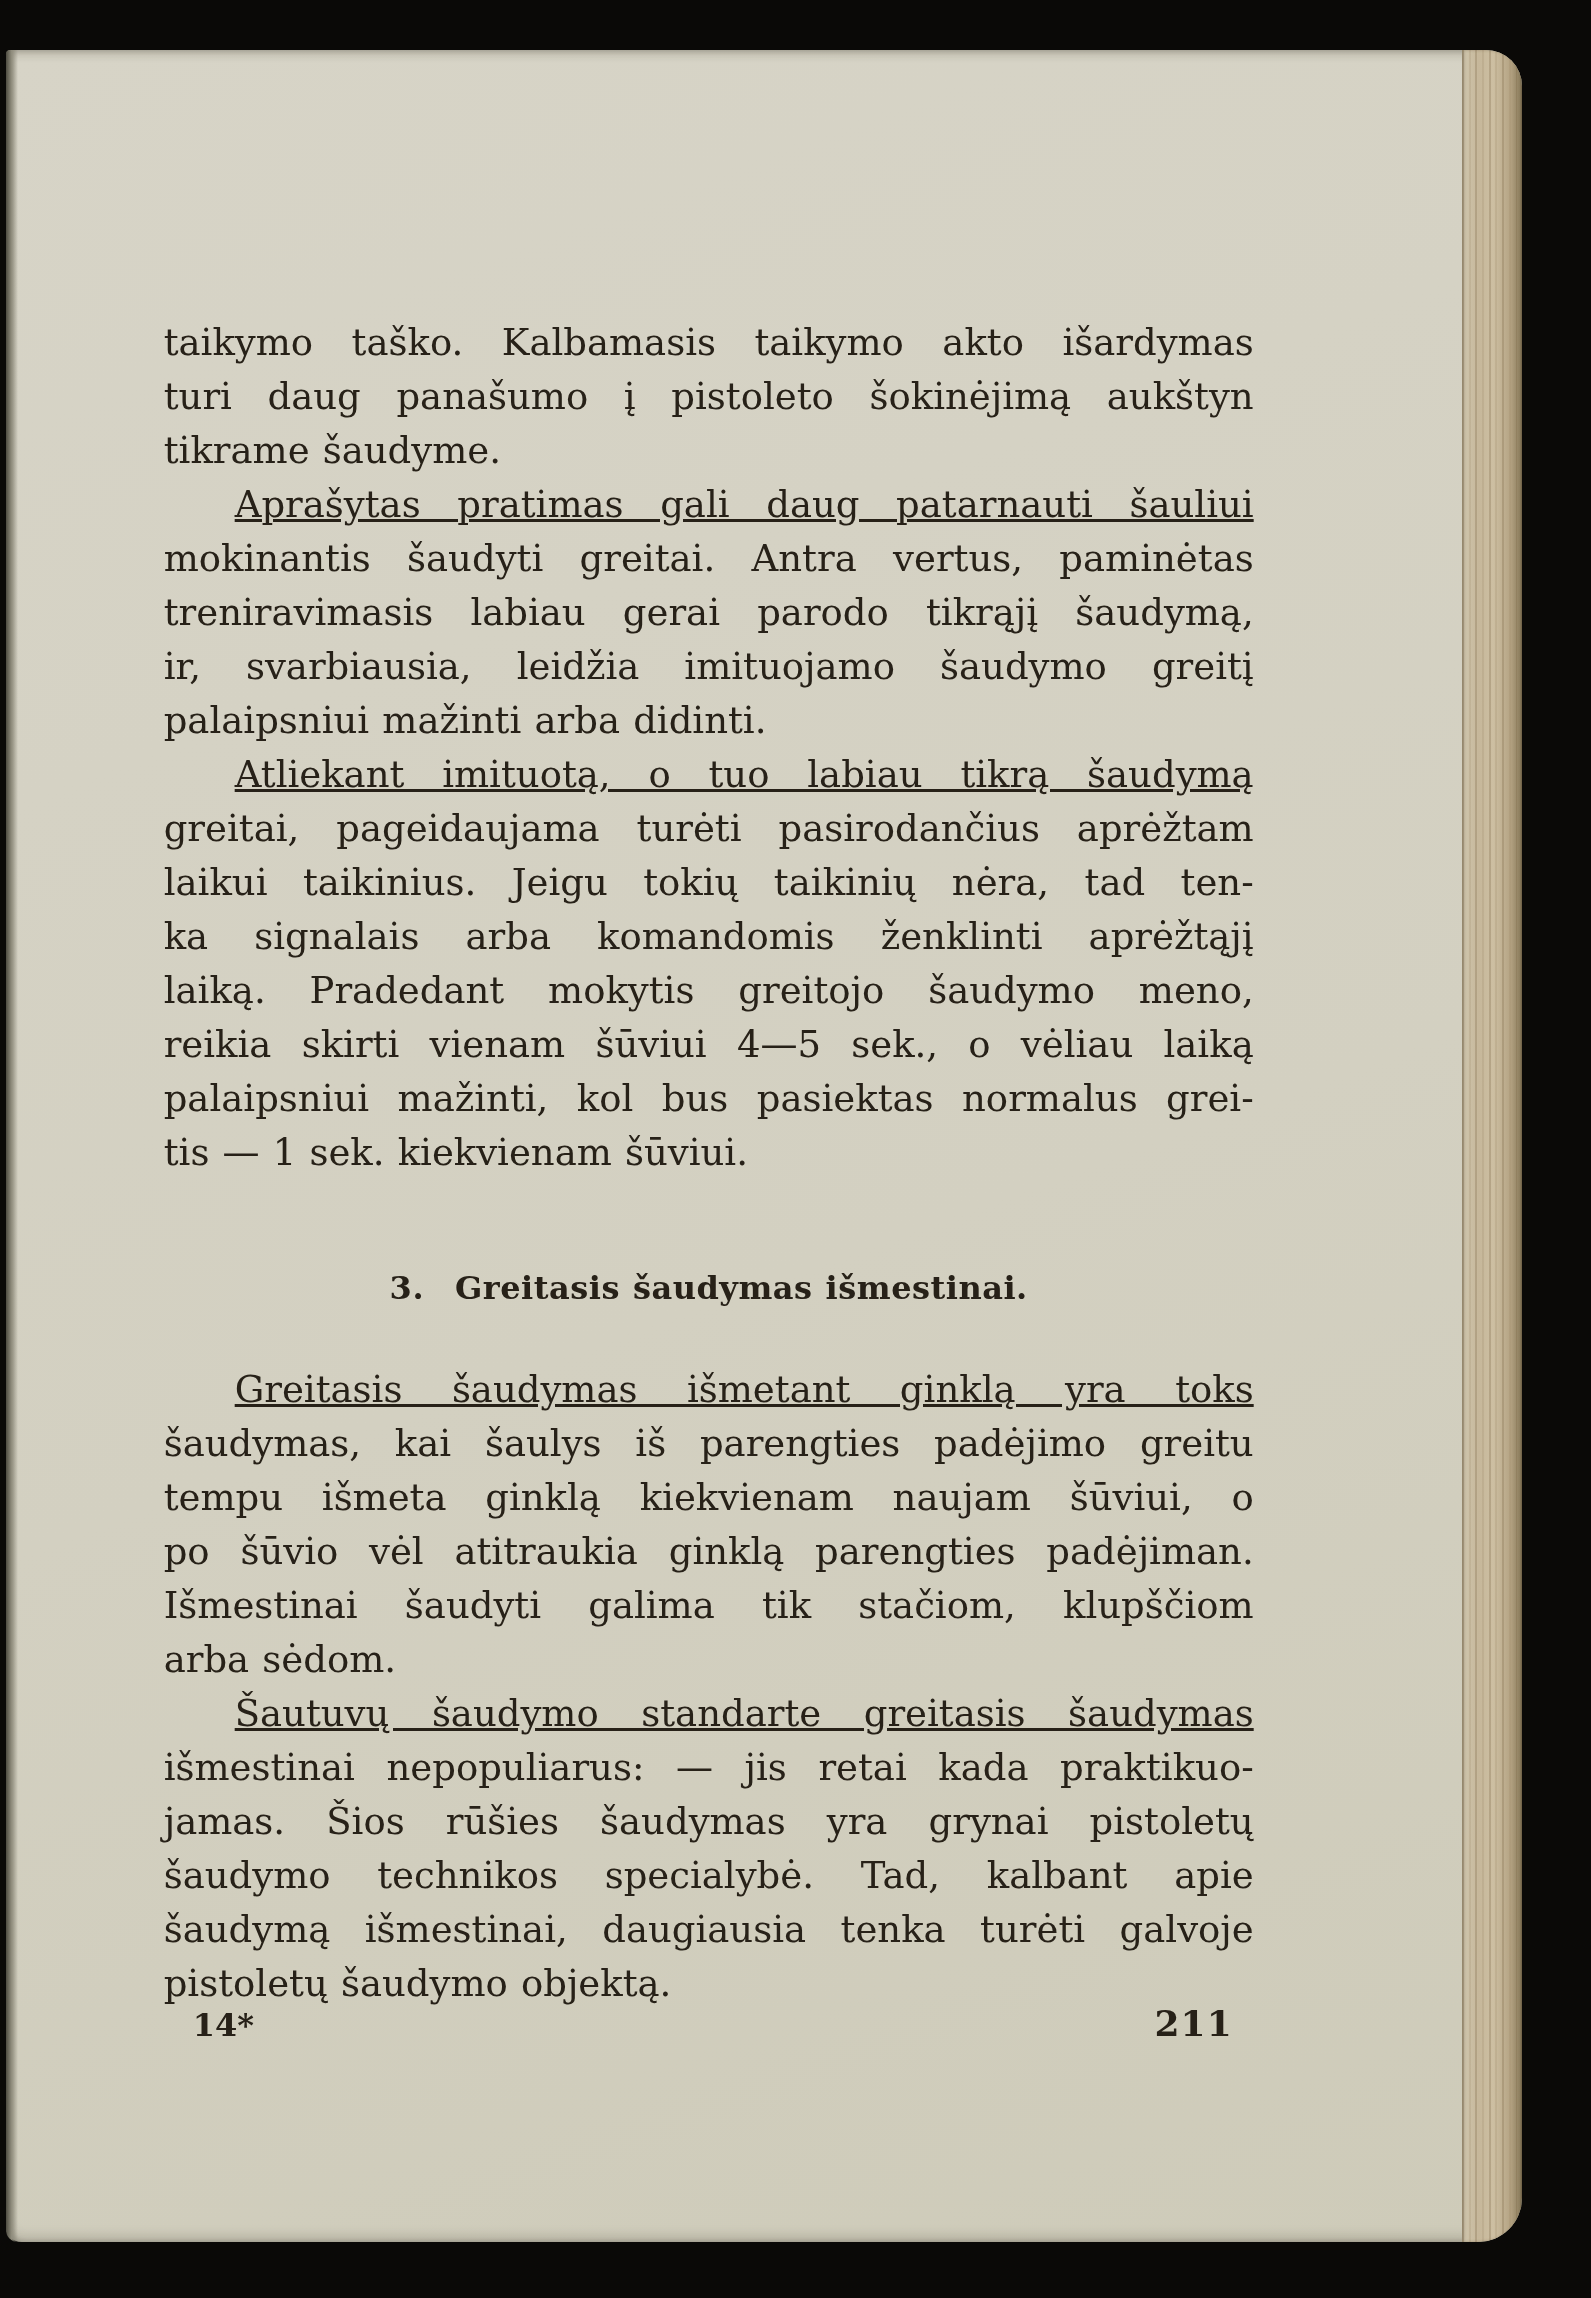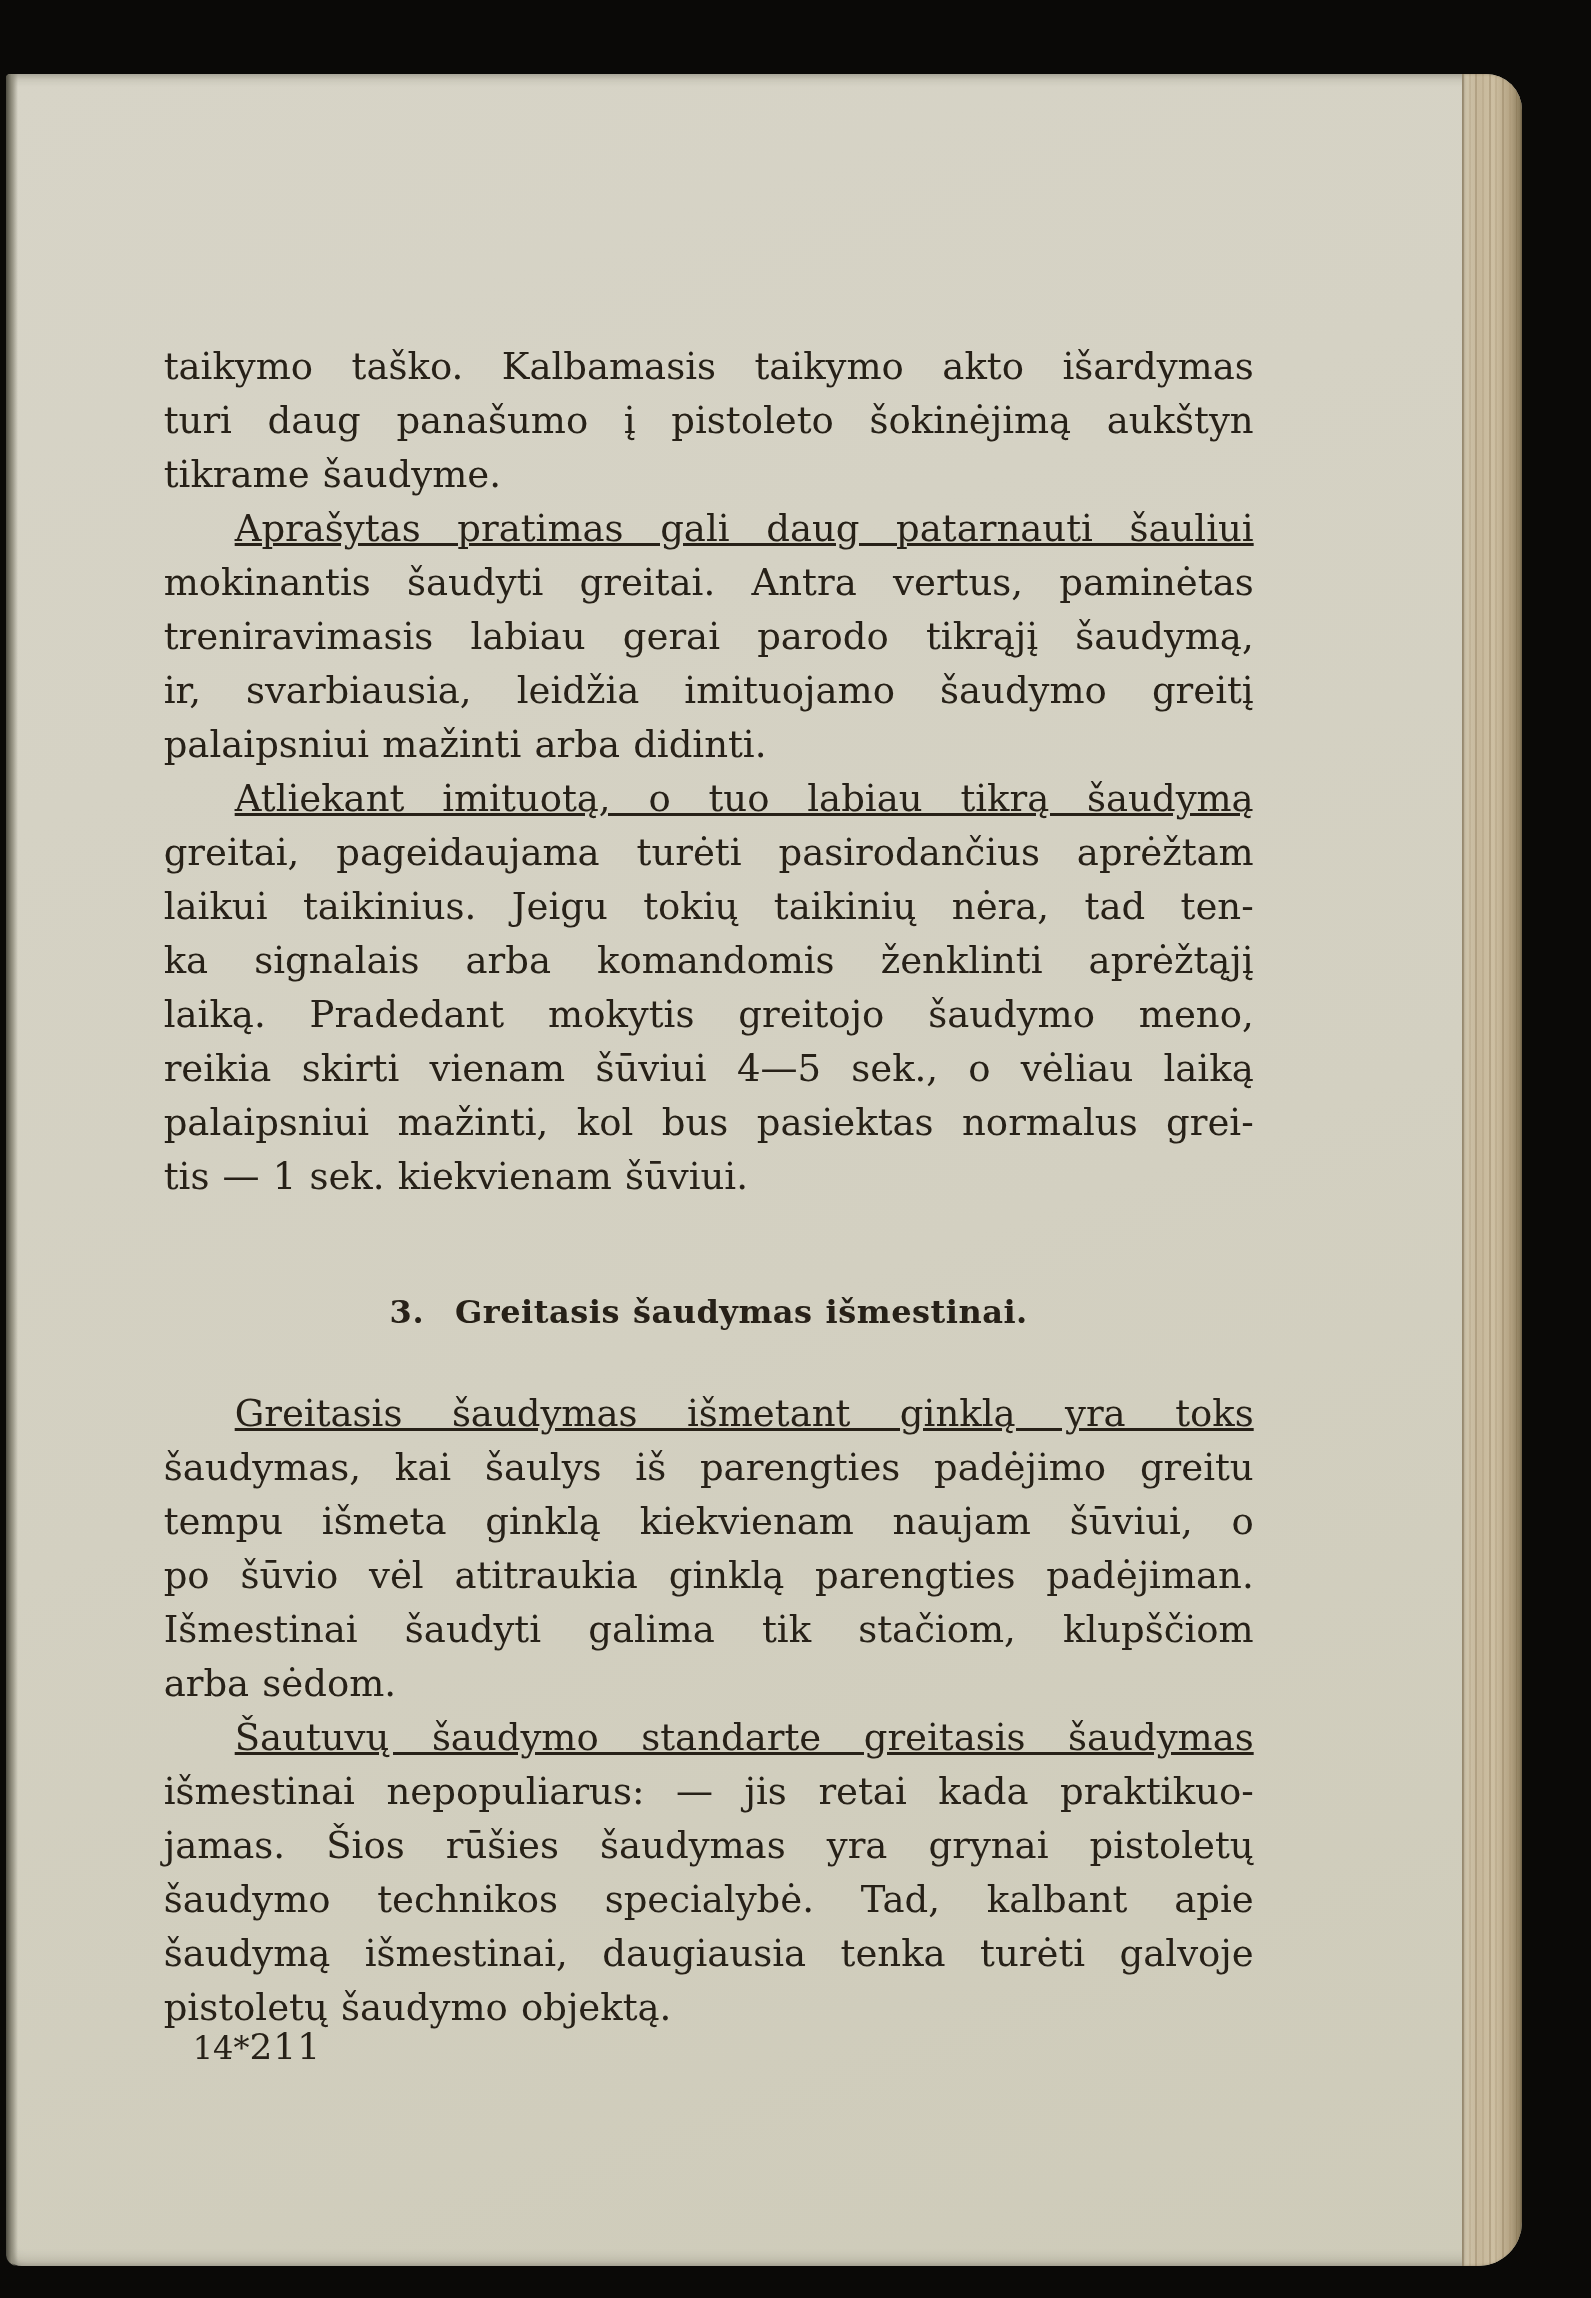--- a/index.html
+++ b/index.html
@@ -19,21 +19,20 @@
 
   .page {
     position: absolute;
     left: 5.7px; top: 50px;
     width: 1516px; height: 2192px;
     background: linear-gradient(160deg, #d7d4c7 0%, var(--paper) 55%, #cecbb9 100%);
     border-radius: 4.8px 36px 44px 15.3px;
     box-shadow: inset 0 4.8px 8.6px rgba(40,32,18,0.18),
                 inset 0 -5.7px 11.5px rgba(30,24,12,0.16),
                 inset 3.8px 0 5.7px rgba(30,28,18,0.18);
-    margin-top: 24px;
   }
 
   
   .gutter-edge {
     position: absolute; left: 0; top: 0; bottom: 0; width: 12.4px;
     background: linear-gradient(to right, #4e4c41 0%, #8f8c7c 45%, rgba(211,208,193,0) 100%);
     border-radius: 4.8px 0 0 15.3px;
   }
 
   
@@ -76,23 +75,24 @@
     font-size: 32px;
     letter-spacing: 0.5px;
   }
   .heading .h-num { display: inline-block; margin-right: 31px; }
 
   .footer {
     position: absolute;
     left: 158px; top: 1952px;
     width: 1090px;
     display: flex;
-    justify-content: flex-start;
+    justify-content: space-between;
     align-items: baseline;
     color: var(--ink);
+    font-weight: bold;
   }
   .footer .sig   { font-size: 32px; padding-left: 29px; }
   .footer .pgno  { font-size: 36px; padding-right: 21px; letter-spacing: 1px; }
 </style>
 </head>
 <body>
 
 <div class="stage">
   <div class="page">
     <div class="gutter-edge"></div>

